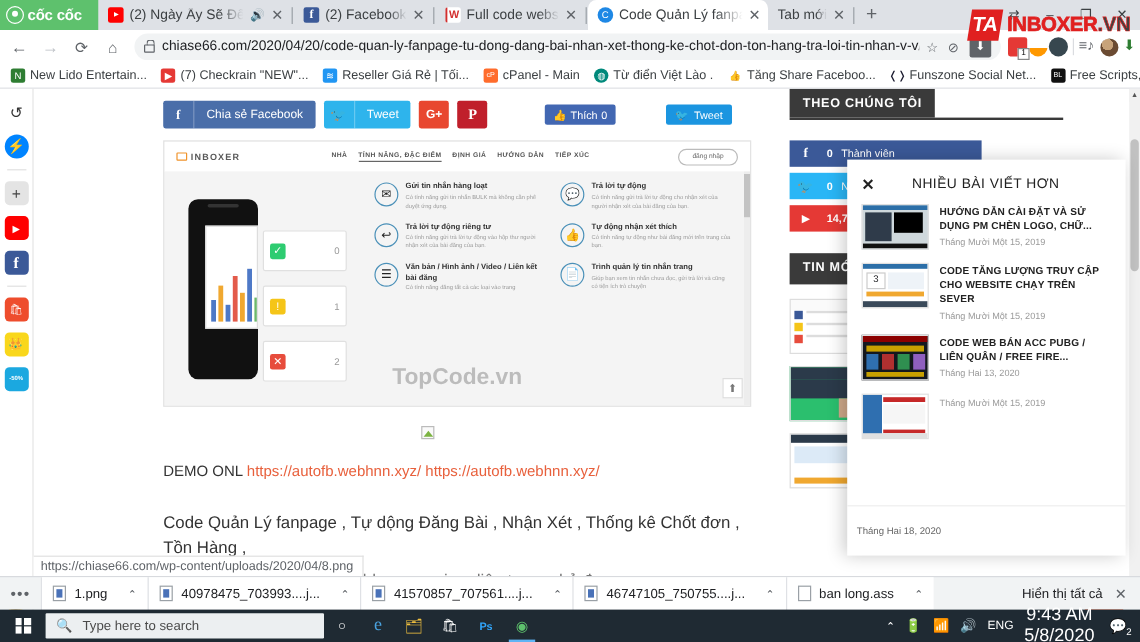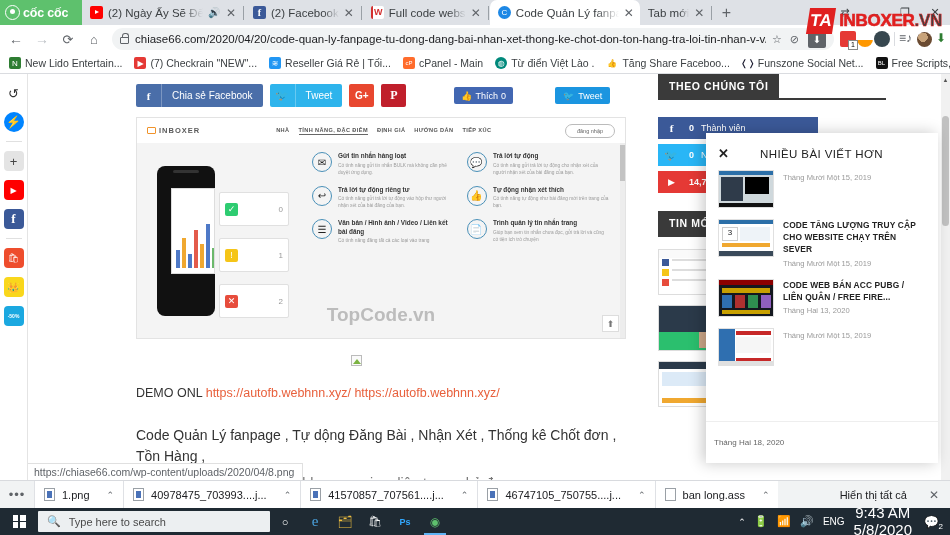--- a/index.html
+++ b/index.html
@@ -235,21 +235,21 @@
   
   .shelf{position:absolute;left:0;right:0;bottom:27px;height:28px;background:#f1f3f4;
      border-top:1px solid #d8dade;display:flex;align-items:center;z-index:55;}
   .shelfdots{width:34px;text-align:center;color:#5f6368;font-size:13px;letter-spacing:1px;}
   .ditem{display:flex;align-items:center;gap:7px;height:28px;padding:0 9px;
      border-left:1px solid #dfe1e5;font-size:11px;color:#202124;background:#fff;}
   .difile{width:11px;height:13px;border:1px solid #9aa0a6;background:#fff;position:relative;flex:0 0 auto;}
   .difile.img::after{content:"";position:absolute;inset:2px;background:#4a72b8;}
   .dname{max-width:120px;overflow:hidden;white-space:nowrap;}
   .dcar{color:#5f6368;font-size:9px;margin-left:10px;}
-  .shelfright{margin-left:auto;display:flex;align-items:center;gap:22px;padding-right:11px;}
+  .shelfright{margin-left:auto;display:flex;align-items:center;gap:10px;padding-right:11px;}
   .showall{font-size:11px;color:#202124;}
   .shclose{font-size:12px;color:#5f6368;}
 
   
   .taskbar{position:absolute;left:0;right:0;bottom:0;height:27px;background:#1f2a33;
      display:flex;align-items:center;z-index:70;}
   .start{width:38px;height:27px;display:flex;align-items:center;justify-content:center;}
   .startico{width:13px;height:13px;display:grid;grid-template-columns:1fr 1fr;
      grid-template-rows:1fr 1fr;gap:1.6px;}
   .startico i{background:#fff;display:block;}
@@ -604,20 +604,21 @@
     </div>
     <div class="poplist">
       <div class="pitem">
         <div class="pthumb" style="background:#cfd8dc">
           <div style="position:absolute;left:0;top:0;right:0;height:4px;background:#2c6fa8"></div>
           <div style="position:absolute;left:2px;top:6px;width:22px;bottom:6px;background:#2f3b4a"></div>
           <div style="position:absolute;left:26px;top:6px;right:4px;height:17px;background:#000"></div>
           <div style="position:absolute;left:0;bottom:0;right:0;height:4px;background:#111"></div>
         </div>
         <div class="pbody">
+          <h4>HƯỚNG DẪN CÀI ĐẶT VÀ SỬ DỤNG PM CHÈN LOGO, CHỮ...</h4>
           <div class="dt">Tháng Mười Một 15, 2019</div>
         </div>
       </div>
       <div class="pitem">
         <div class="pthumb" style="background:#fff">
           <div style="position:absolute;left:0;top:0;right:0;height:4px;background:#2c6fa8"></div>
           <div style="position:absolute;left:3px;top:7px;width:16px;height:14px;background:#fff;border:1px solid #ccc;font-size:8px;text-align:center">3</div>
           <div style="position:absolute;left:21px;top:7px;right:3px;height:14px;background:#eef3f8"></div>
           <div style="position:absolute;left:3px;top:23px;right:3px;height:4px;background:#f0a830"></div>
           <div style="position:absolute;left:0;bottom:0;right:0;height:5px;background:#3a4a5a"></div>

